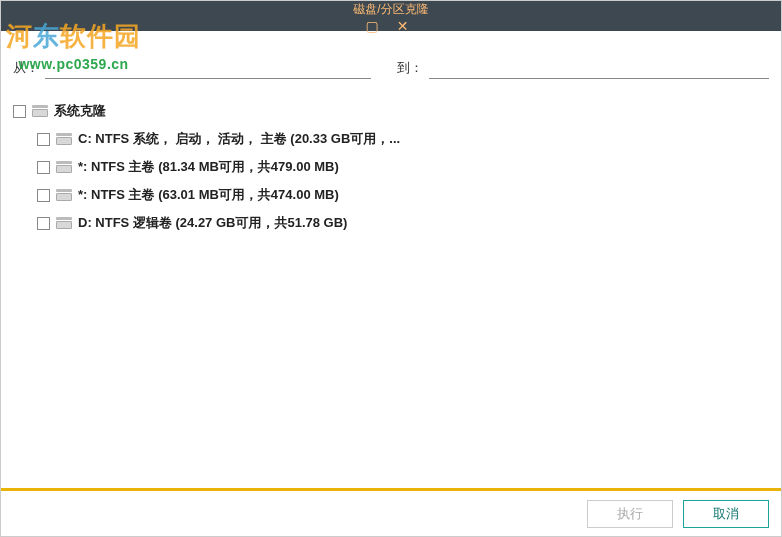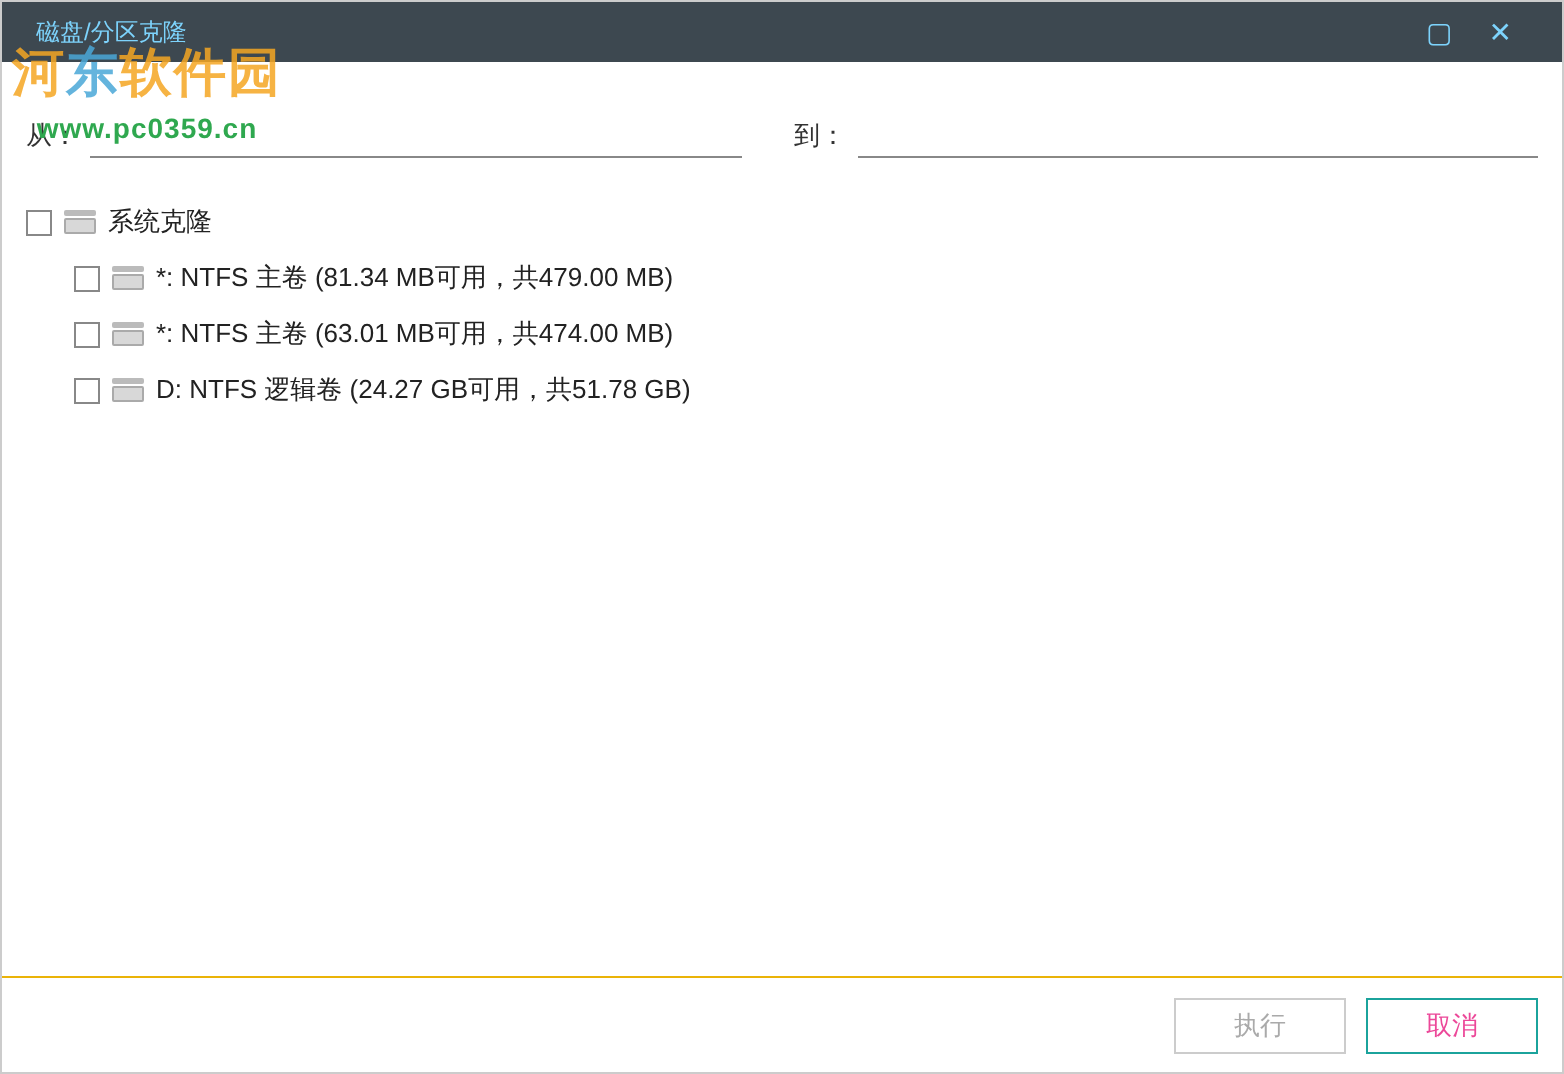--- a/index.html
+++ b/index.html
@@ -1,41 +1,41 @@
 <!DOCTYPE html>
 <html><head>
   <meta charset="utf-8">
   <style>
     * { margin: 0; padding: 0; box-sizing: border-box; }
     body { width: 782px; height: 537px; font-family: "Microsoft YaHei", sans-serif; background: #fff; overflow: hidden; border: 1px solid #ccc; position: relative; }
-    .titlebar { height: 30px; background: #3d4850; color: #7dd3fc; display: flex; align-items: center; padding: 0 17px; font-size: 12px; }
+    .titlebar { height: 30px; background: #3d4850; color: #fdba74; display: flex; align-items: center; padding: 0 4px; font-size: 12px; flex-direction: column; }
     .titlebar .title { flex: 1; }
     .titlebar-controls { display: flex; gap: 18px; align-items: center; padding-right: 8px; }
     .titlebar-controls span { cursor: pointer; font-size: 14px; }
     .watermark { position: absolute; top: 18px; left: 5px; z-index: 10; pointer-events: none; }
     .watermark .logo-text { font-size: 26px; font-weight: bold; color: #4aa8d8; opacity: 0.85; letter-spacing: 1px; }
     .watermark .logo-text .alt { color: #f5a623; }
     .watermark .url { font-size: 14px; font-weight: bold; color: #2fa84f; margin-top: 2px; letter-spacing: 0.5px; text-align: center; }
     .header-row { display: flex; margin-top: 28px; padding: 0 12px 10px 12px; font-size: 13px; color: #333; }
     .header-col { display: flex; align-items: flex-end; gap: 6px; }
     .from-col { width: 358px; }
     .to-col { margin-left: 26px; flex: 1; }
     .header-underline { border-bottom: 1px solid #888; flex: 1; height: 18px; }
     .header-label { padding-bottom: 2px; }
-    .tree { padding: 8px 0 0 12px; font-size: 13px; color: #222; }
+    .tree { padding: 8px 0 0 12px; font-size: 13px; color: #222; font-weight: bold; }
     .tree-item { display: flex; align-items: center; gap: 6px; padding: 5px 0; }
     .indent-1 { padding-left: 24px; }
     .chk { width: 13px; height: 13px; border: 1px solid #888; display: inline-block; background: #fff; cursor: pointer; flex-shrink: 0; }
     .disk-icon { width: 16px; height: 12px; display: inline-block; position: relative; flex-shrink: 0; }
     .disk-icon::before { content: ""; position: absolute; top: 0; left: 0; width: 16px; height: 3px; background: #bbb; border-radius: 1px; }
     .disk-icon::after { content: ""; position: absolute; top: 4px; left: 0; width: 16px; height: 8px; background: #d8d8d8; border: 1px solid #aaa; border-radius: 1px; box-sizing: border-box; }
-    .footer { position: absolute; bottom: 0; left: 0; right: 0; height: 48px; border-top: 1px solid #eab308; display: flex; justify-content: flex-end; align-items: center; padding: 0 12px; gap: 10px; background: #fff; }
+    .footer { position: absolute; bottom: 0; left: 0; right: 0; height: 48px; border-top: 3px solid #eab308; display: flex; justify-content: flex-end; align-items: center; padding: 0 12px; gap: 10px; background: #fff; }
     .btn { width: 86px; height: 28px; font-size: 13px; display: flex; align-items: center; justify-content: center; cursor: pointer; font-family: inherit; }
     .btn-exec { border: 1px solid #ccc; background: #fff; color: #aaa; }
-    .btn-cancel { border: 1px solid #1ba39c; background: #fff; color: #ec4899; }
+    .btn-cancel { border: 1px solid #1ba39c; background: #fff; color: #0f766e; }
     .item-label { white-space: nowrap; }
   </style>
 </head>
 <body>
 
 <div class="titlebar">
   <span class="title">磁盘/分区克隆</span>
   <div class="titlebar-controls">
     <span>▢</span>
     <span>✕</span>
@@ -62,20 +62,25 @@
 
 <div class="tree">
   <div class="tree-item">
     <span class="chk"></span>
     <span class="disk-icon"></span>
     <span class="item-label">系统克隆</span>
   </div>
   <div class="tree-item indent-1">
     <span class="chk"></span>
     <span class="disk-icon"></span>
+    <span class="item-label">C: NTFS 系统， 启动， 活动， 主卷 (20.33 GB可用，...</span>
+  </div>
+  <div class="tree-item indent-1">
+    <span class="chk"></span>
+    <span class="disk-icon"></span>
     <span class="item-label">*: NTFS 主卷 (81.34 MB可用，共479.00 MB)</span>
   </div>
   <div class="tree-item indent-1">
     <span class="chk"></span>
     <span class="disk-icon"></span>
     <span class="item-label">*: NTFS 主卷 (63.01 MB可用，共474.00 MB)</span>
   </div>
   <div class="tree-item indent-1">
     <span class="chk"></span>
     <span class="disk-icon"></span>

